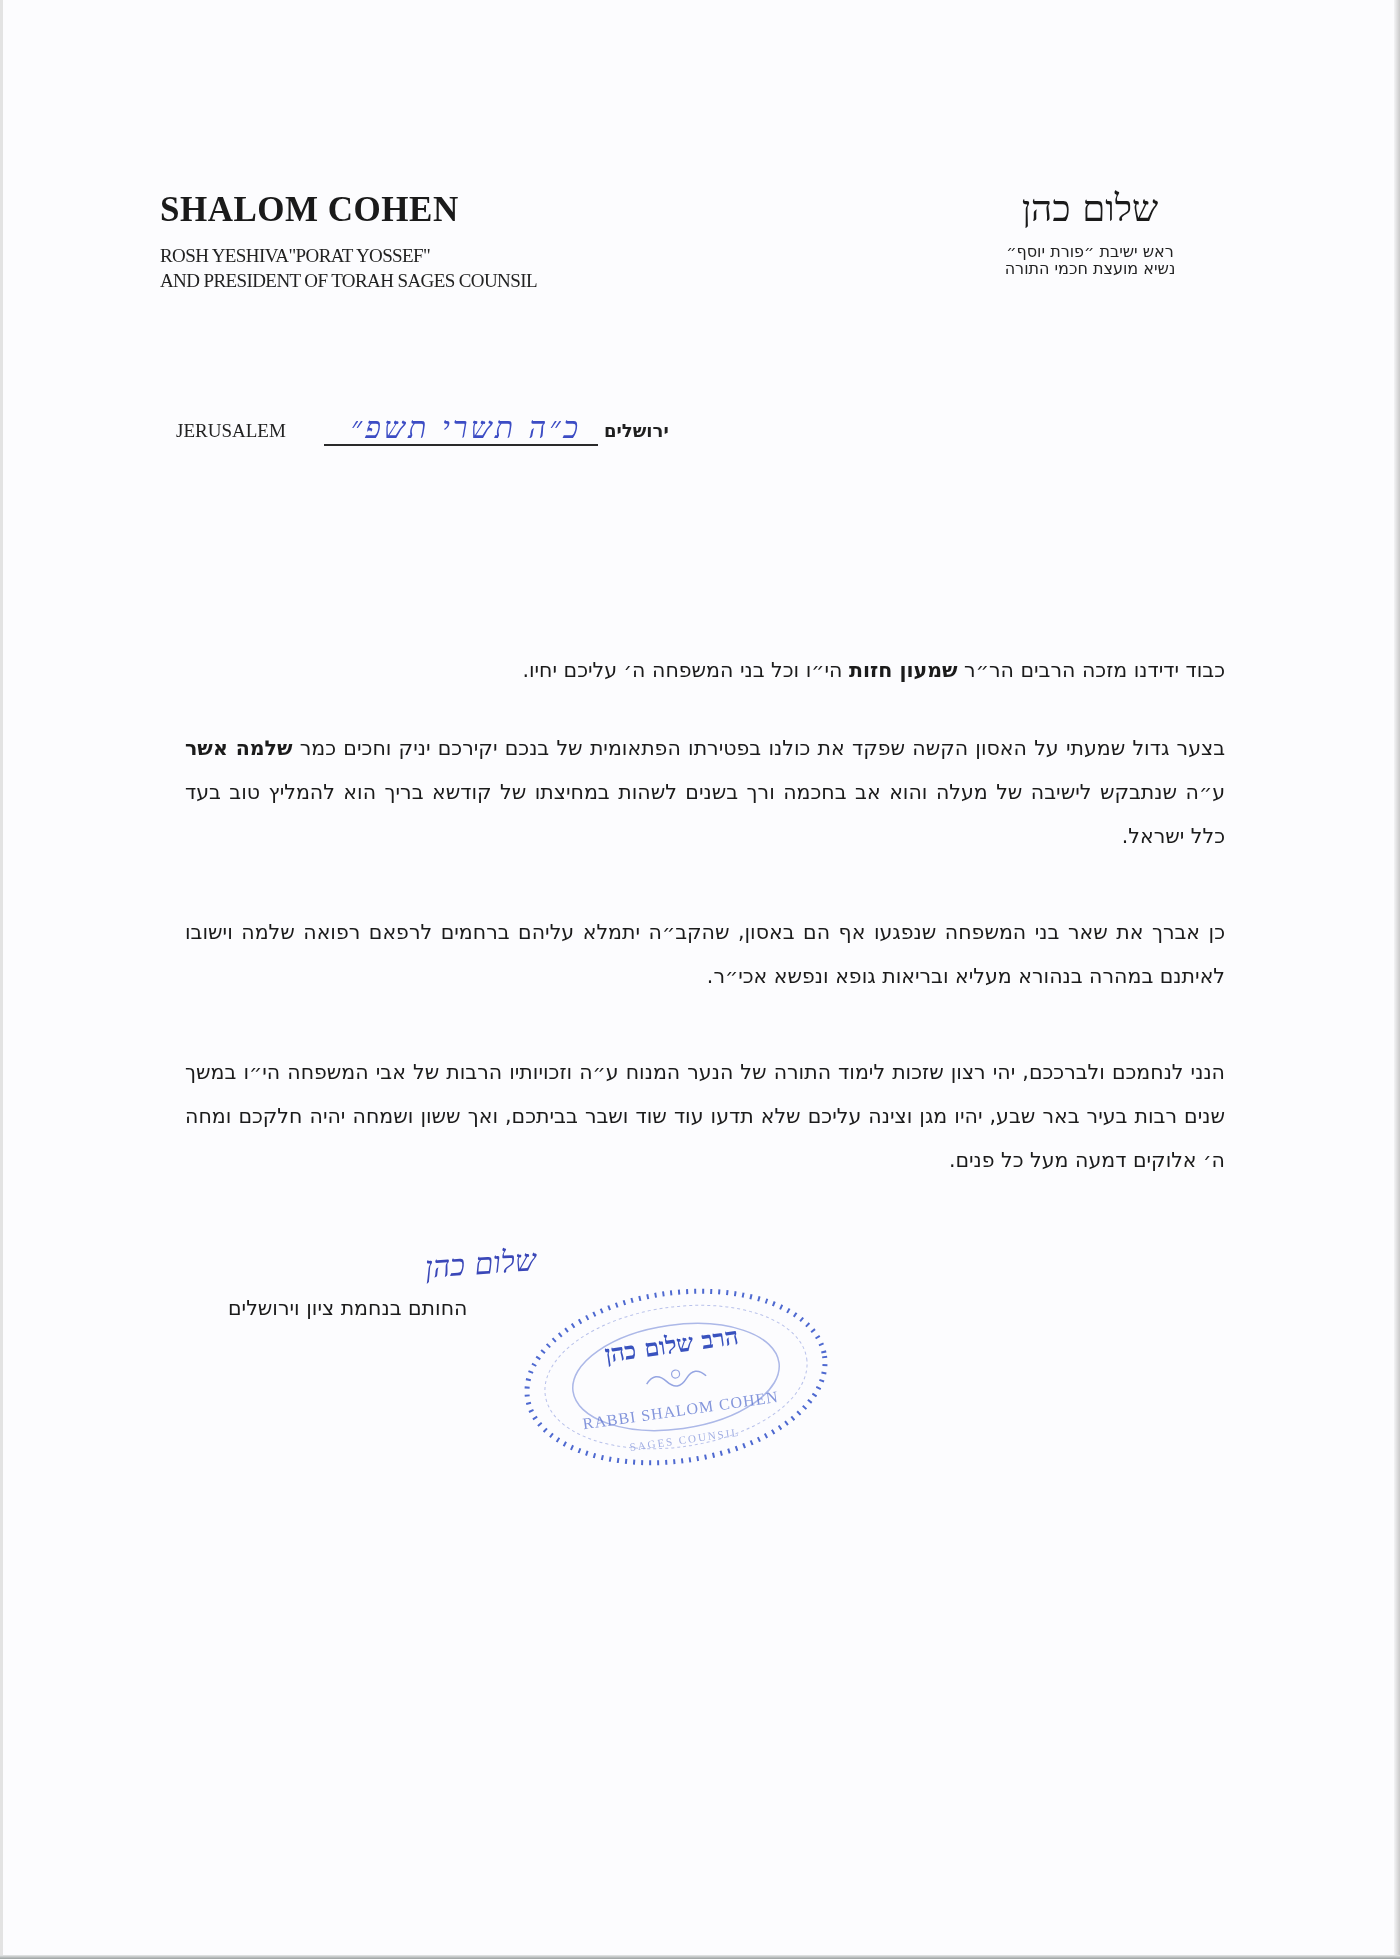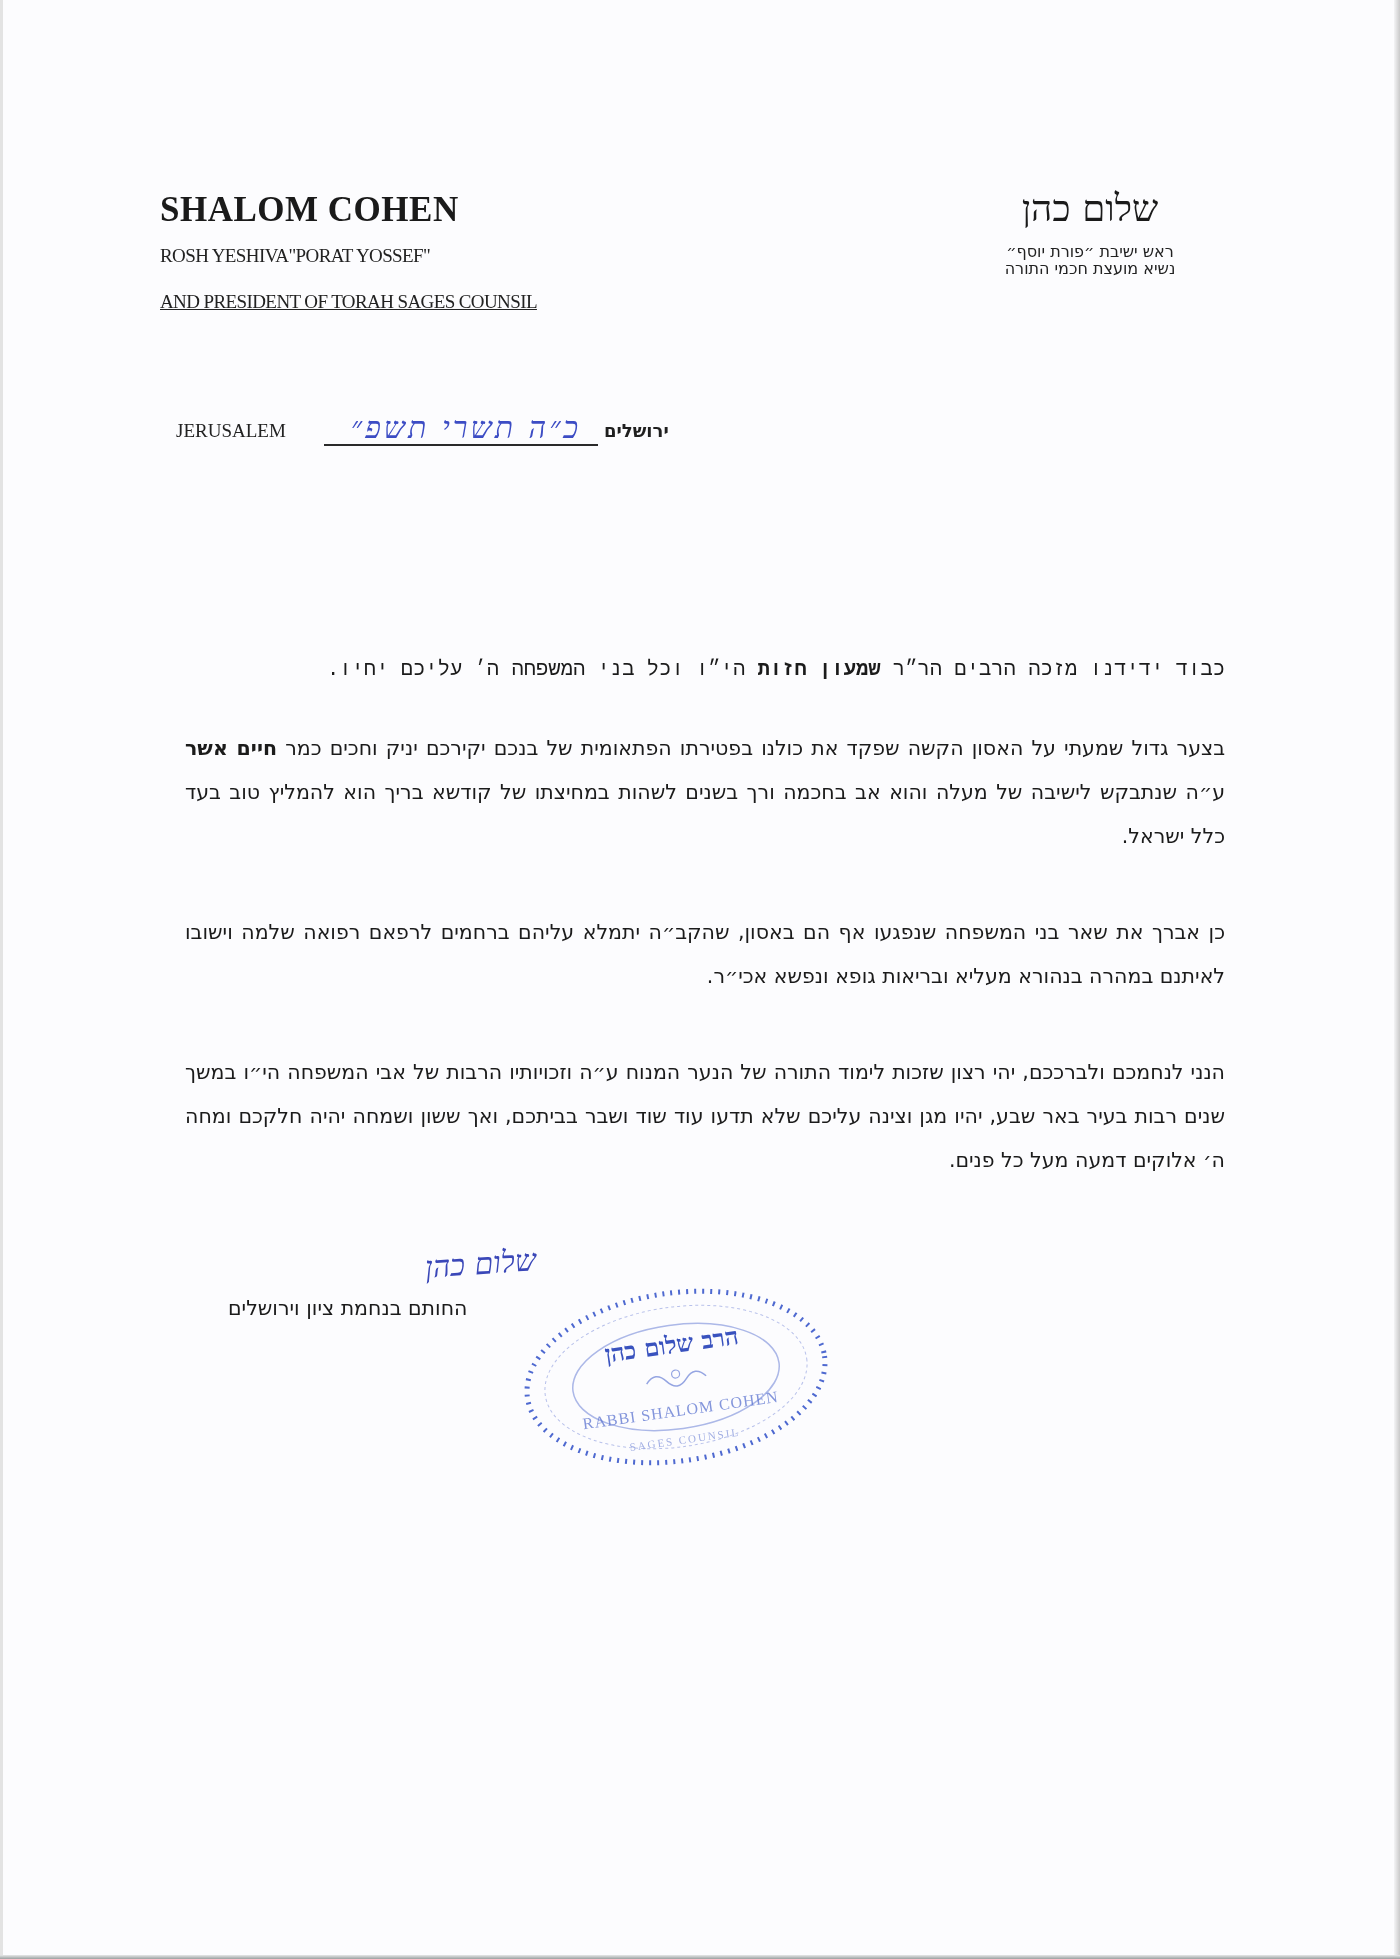--- a/index.html
+++ b/index.html
@@ -52,22 +52,21 @@
   }
   .lh-en .line {
     font-family: "Liberation Serif", serif;
     font-size: 19px;
     color: #222;
     margin-top: 19px;
     letter-spacing: -0.6px;
     line-height: 1;
   }
   .lh-en .line2 {
-    margin-top: 27px;
-    text-decoration: underline;
+    margin-top: 6px;
   }
 
   
   .lh-he {
     position: absolute;
     left: 930px;
     top: 190px;
     width: 320px;
     text-align: center;
     direction: rtl;
@@ -148,21 +147,20 @@
     font-family: "DejaVu Sans", sans-serif;
     font-size: 20.5px;
     color: #1b1b1b;
     line-height: 44px;
   }
   .body p {
     margin: 0;
   }
   .body .salutation {
     margin-bottom: 34px;
-    font-family: Liberation Mono, monospace;
   }
   .body .para {
     margin-bottom: 52px;
     text-align: justify;
     text-align-last: right;
   }
   .body b {
     font-weight: bold;
   }
 
@@ -258,21 +256,21 @@
 <div class="date-row">
   <span class="city-en">JERUSALEM</span>
   <span class="handwritten-date">כ״ה תשרי תשפ״</span>
   <span class="underline"></span>
   <span class="city-he">ירושלים</span>
 </div>
 
 <div class="body">
   <p class="salutation"><span>כבוד ידידנו מזכה  הרבים הר״ר </span><b>שמעון חזות</b><span> הי״ו וכל בני המשפחה ה׳ עליכם יחיו.</span></p>
 
-  <p class="para"><span>בצער גדול שמעתי על האסון הקשה שפקד את כולנו בפטירתו הפתאומית של בנכם יקירכם יניק וחכים כמר </span><b>חיים אשר</b><span> ע״ה שנתבקש לישיבה של מעלה והוא אב בחכמה ורך בשנים לשהות במחיצתו של קודשא בריך הוא להמליץ טוב בעד כלל ישראל.</span></p>
+  <p class="para"><span>בצער גדול שמעתי על האסון הקשה שפקד את כולנו בפטירתו הפתאומית של בנכם יקירכם יניק וחכים כמר </span><b>שלמה אשר</b><span> ע״ה שנתבקש לישיבה של מעלה והוא אב בחכמה ורך בשנים לשהות במחיצתו של קודשא בריך הוא להמליץ טוב בעד כלל ישראל.</span></p>
 
   <p class="para">כן אברך את שאר בני המשפחה שנפגעו אף הם באסון, שהקב״ה יתמלא עליהם ברחמים לרפאם רפואה שלמה וישובו לאיתנם במהרה בנהורא מעליא ובריאות גופא ונפשא אכי״ר.</p>
 
   <p class="para">הנני לנחמכם ולברככם, יהי רצון שזכות לימוד התורה של הנער המנוח ע״ה וזכויותיו הרבות של אבי המשפחה הי״ו במשך שנים רבות בעיר באר שבע, יהיו מגן וצינה עליכם שלא תדעו עוד שוד ושבר בביתכם, ואך ששון ושמחה יהיה חלקכם ומחה ה׳ אלוקים דמעה מעל כל פנים.</p>
 </div>
 
 <div class="signature">שלום כהן</div>
 <div class="closing">החותם בנחמת ציון וירושלים</div>
 
 <div class="stamp">

